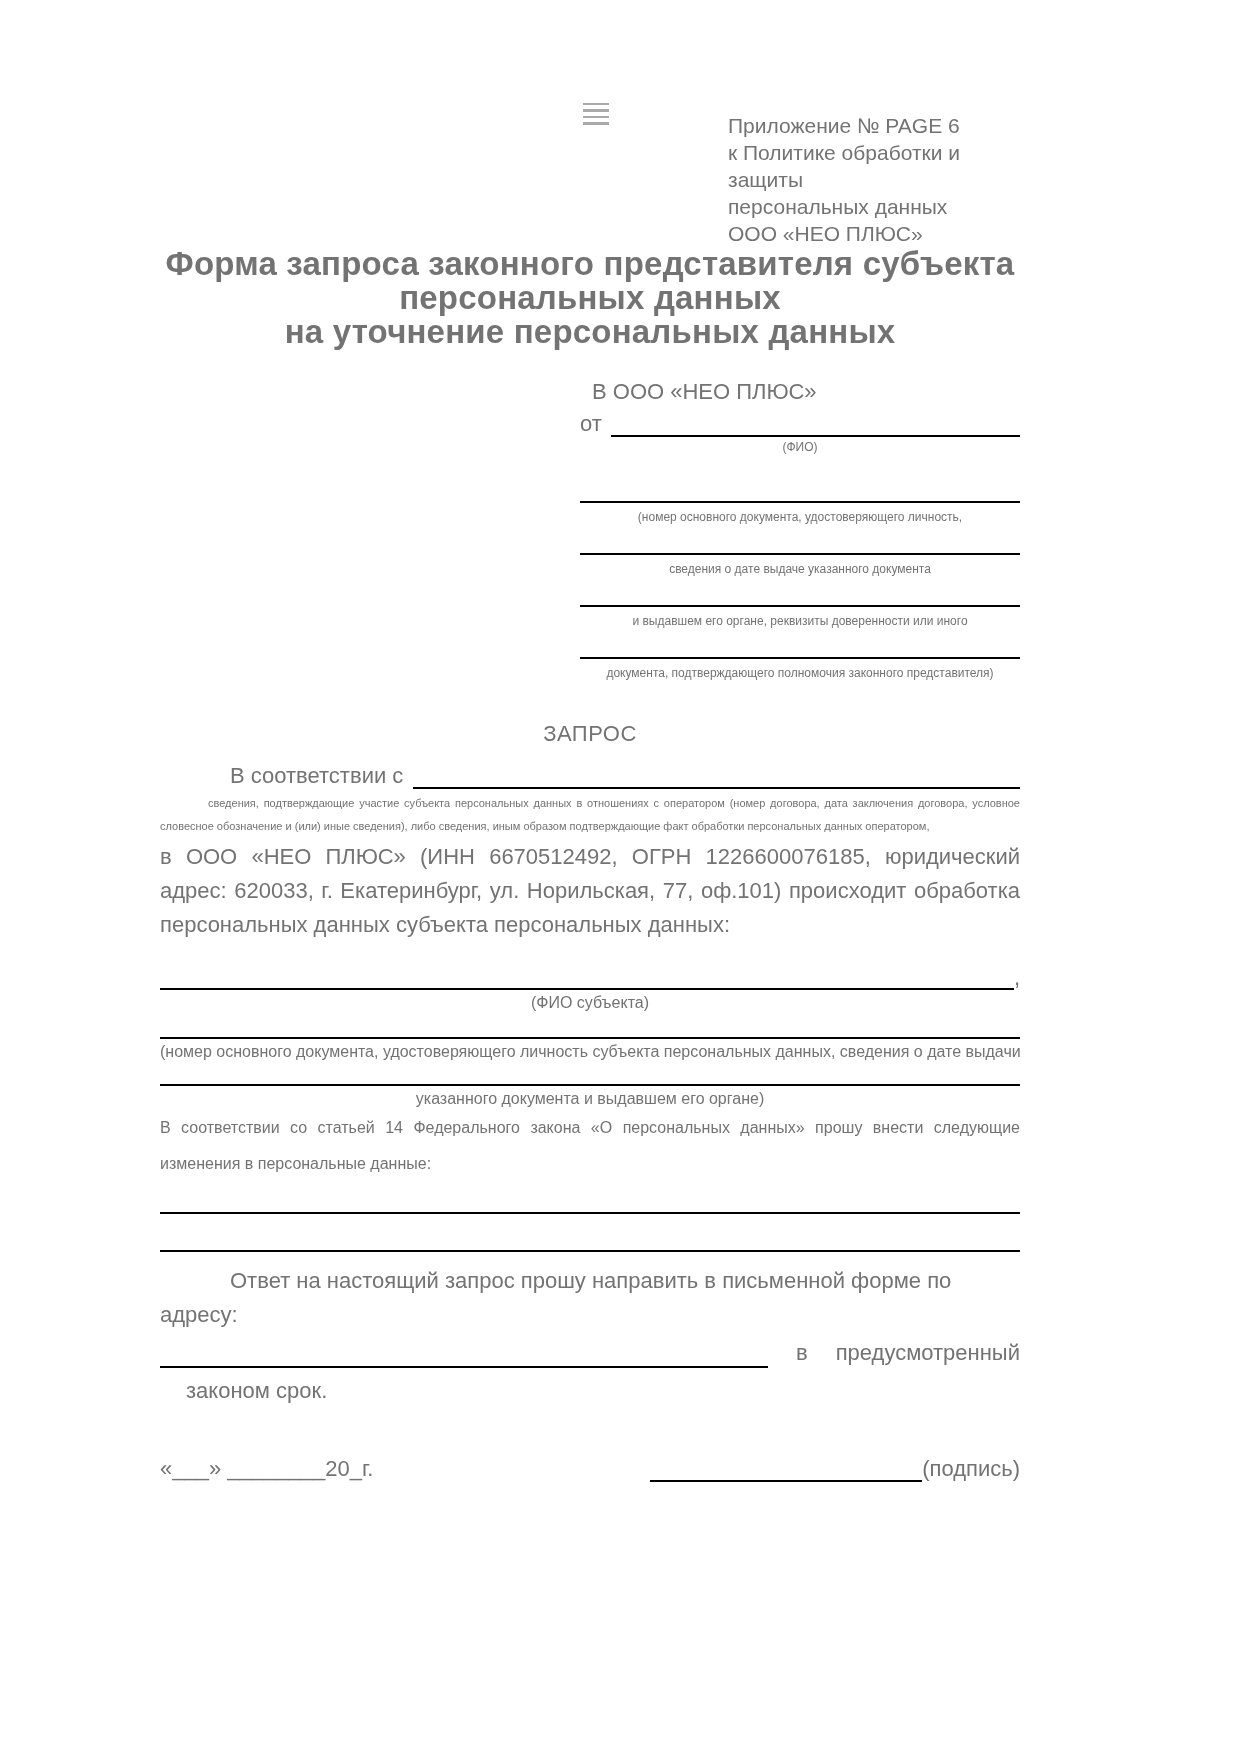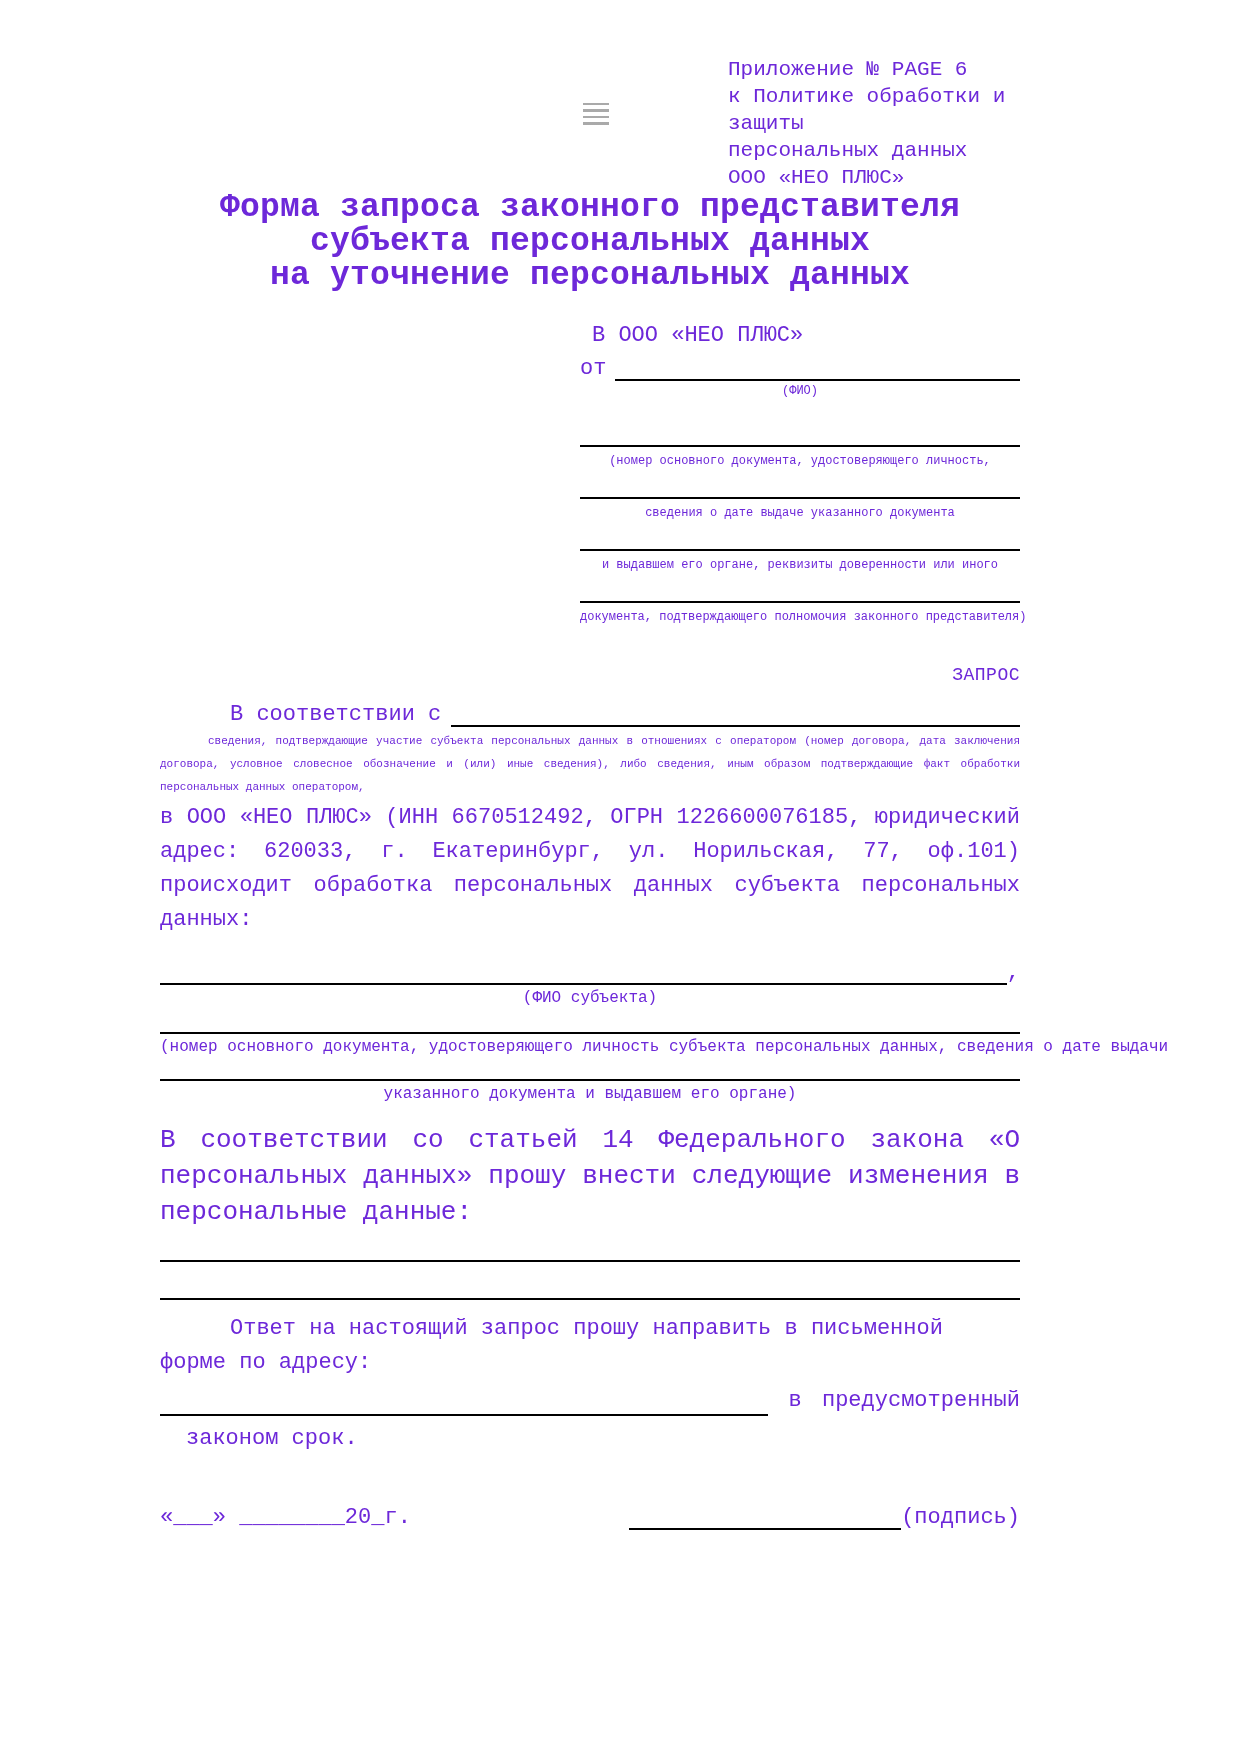--- a/index.html
+++ b/index.html
@@ -1,22 +1,22 @@
 <!DOCTYPE html>
 <html><head>
 <meta charset="utf-8">
 <style>
   html,body{margin:0;padding:0;background:#fff;}
   .page{
     position:relative;
     width:1242px;height:1755px;
     box-sizing:border-box;
-    padding:56px 222px 0 160px;
-    background:#fff;color:#6d28d9;
-    font-family:Liberation Mono, monospace;
+    padding:112px 222px 0 160px;
+    background:#fff;color:#737373;
+    font-family:Liberation Sans, sans-serif;
     font-size:22px;
     overflow:hidden;
   }
   .artifact{
     position:absolute;left:583px;top:103px;width:26px;height:25px;
     background:repeating-linear-gradient(to bottom,#8d8d8d 0 2.5px,transparent 2.5px 6.5px);
     opacity:.75;
   }
   .hdr{width:292px;margin-left:auto;font-size:21px;line-height:27px;text-align:left;}
   .title{text-align:center;font-weight:bold;font-size:33px;line-height:34px;letter-spacing:.2px;}
@@ -24,32 +24,32 @@
   .addr .to{line-height:30px;margin-left:12px;}
   .row{display:flex;align-items:flex-end;}
   .grow{flex:1 1 auto;border-bottom:2px solid #000;height:24px;}
   .from-row{margin-top:4px;}
   .from-row .grow{margin-left:9px;}
   .cap{font-size:12px;line-height:20px;text-align:center;white-space:nowrap;}
   .afield{margin-top:26px;}
   .afield.first{margin-top:44px;}
   .afield .ln{border-bottom:2px solid #000;height:0;}
   .afield .cap{margin-top:4px;}
-  .zapros{margin-top:38px;text-align:right;font-size:18px;letter-spacing:.5px;}
+  .zapros{margin-top:38px;text-align:center;font-size:22px;letter-spacing:.5px;}
   .accordance{margin-top:16px;}
   .accordance .lbl{padding-left:70px;white-space:nowrap;text-align:center;}
   .accordance .grow{margin-left:10px;}
   .fineprint{margin-top:3px;font-size:11px;line-height:23px;text-align:justify;text-indent:48px;}
   .oppara{margin-top:2px;font-size:22px;line-height:34px;text-align:justify;}
   .subjline{margin-top:22px;}
   .subjline .comma{line-height:24px;}
   .scap{font-size:16px;line-height:20px;text-align:center;margin-top:3px;white-space:nowrap;}
   .gapline{border-bottom:2px solid #000;height:0;}
   .mt24{margin-top:24px;} .mt22{margin-top:22px;}
-  .art14{margin-top:18px;font-size:26px;line-height:36px;text-align:justify;}
+  .art14{margin-top:1px;font-size:16px;line-height:36px;text-align:justify;}
   .blank1{margin-top:30px;} .blank2{margin-top:36px;}
   .answer{margin-top:12px;line-height:34px;text-indent:70px;}
   .ansrow{margin-top:6px;display:flex;justify-content:space-between;align-items:flex-end;line-height:30px;}
   .ansrow .ul{width:608px;border-bottom:2px solid #000;height:24px;}
   .tail{margin-top:8px;line-height:30px;margin-left:26px;}
   .footer{margin-top:50px;display:flex;justify-content:space-between;align-items:flex-end;}
   .sig{display:flex;align-items:flex-end;}
   .sig .ul{width:272px;border-bottom:2px solid #000;height:24px;}
 </style>
 </head>

